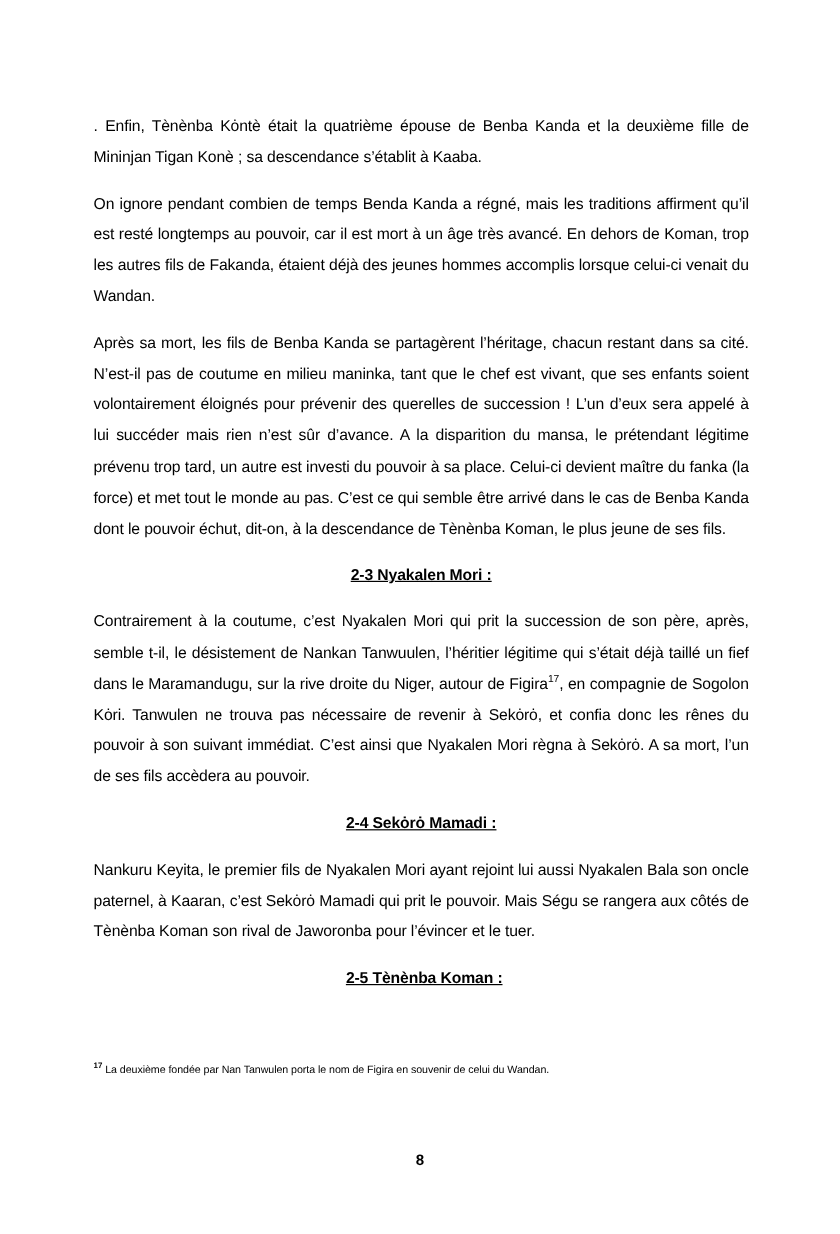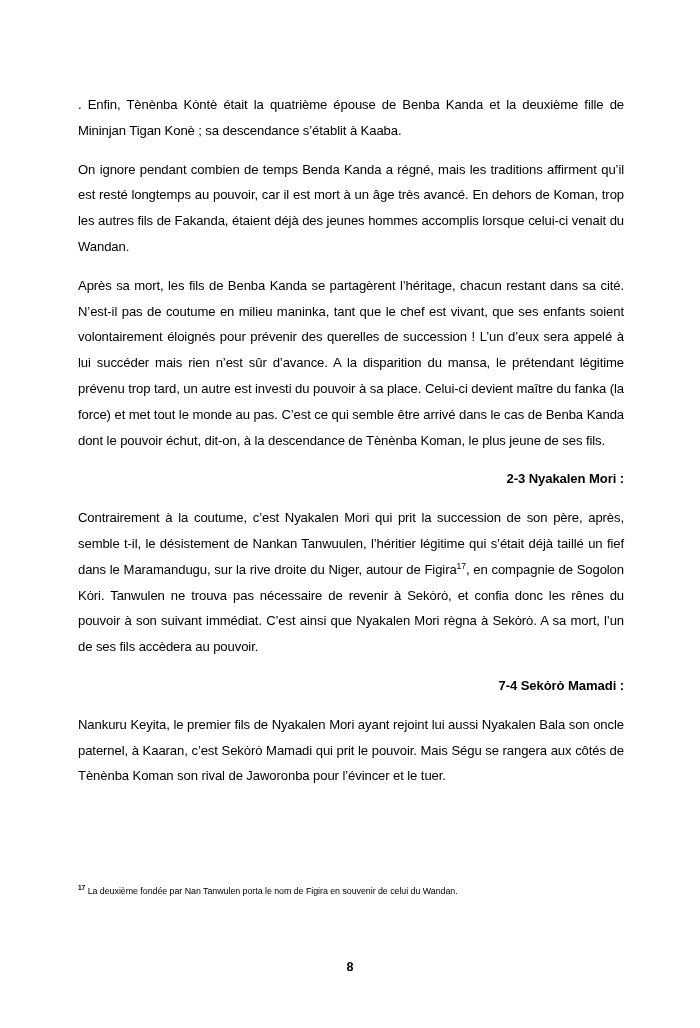--- a/index.html
+++ b/index.html
@@ -40,22 +40,23 @@
     word-spacing: 0px;
   }
   p.body-par:last-child {
     margin-bottom: 0;
   }
   h2.section-heading {
     margin: 0 0 13px 0;
     font-size: 13.1px;
     line-height: 25.8px;
     font-weight: bold;
-    text-align: right;
+    text-align: center;
     letter-spacing: -0.1px;
+    text-decoration: underline;
   }
   h2.section-heading.indented {
     text-indent: 5px;
   }
   .gap-after-par {
     margin-bottom: 14px;
   }
   sup.fn-ref {
     font-size: 8.6px;
     vertical-align: super;
@@ -101,24 +102,25 @@
     <p class="body-par">. Enfin, Tènènba Kȯntè était la quatrième épouse de Benba Kanda et la deuxième fille de Mininjan Tigan Konè ; sa descendance s’établit à Kaaba.</p>
 
     <p class="body-par">On ignore pendant combien de temps Benda Kanda a régné, mais les traditions affirment qu’il est resté longtemps au pouvoir, car il est mort à un âge très avancé. En dehors de Koman, trop les autres fils de Fakanda, étaient déjà des jeunes hommes accomplis lorsque celui-ci venait du Wandan.</p>
 
     <p class="body-par gap-after-par">Après sa mort, les fils de Benba Kanda se partagèrent l’héritage, chacun restant dans sa cité. N’est-il pas de coutume en milieu maninka, tant que le chef est vivant, que ses enfants soient volontairement éloignés pour prévenir des querelles de succession ! L’un d’eux sera appelé à lui succéder mais rien n’est sûr d’avance. A la disparition du mansa, le prétendant légitime prévenu trop tard, un autre est investi du pouvoir à sa place. Celui-ci devient maître du fanka (la force) et met tout le monde au pas. C’est ce qui semble être arrivé dans le cas de Benba Kanda dont le pouvoir échut, dit-on, à la descendance de Tènènba Koman, le plus jeune de ses fils.</p>
 
     <h2 class="section-heading">2-3 Nyakalen Mori :</h2>
 
     <p class="body-par gap-after-par"><span>Contrairement à la coutume, c’est Nyakalen Mori qui prit la succession de son père, après, semble t-il, le désistement de Nankan Tanwuulen, l’héritier légitime qui s’était déjà taillé un fief dans le Maramandugu, sur la rive droite du Niger, autour de Figira</span><sup class="fn-ref">17</sup><span>, en compagnie de Sogolon Kȯri. Tanwulen ne trouva pas nécessaire de revenir à Sekȯrȯ, et confia donc les rênes du pouvoir à son suivant immédiat. C’est ainsi que Nyakalen Mori règna à Sekȯrȯ. A sa mort, l’un de ses fils accèdera au pouvoir.</span></p>
 
-    <h2 class="section-heading">7-4 Sekȯrȯ Mamadi :</h2>
+    <h2 class="section-heading">2-4 Sekȯrȯ Mamadi :</h2>
 
     <p class="body-par gap-after-par">Nankuru Keyita, le premier fils de Nyakalen Mori ayant rejoint lui aussi Nyakalen Bala son oncle paternel, à Kaaran, c’est Sekȯrȯ Mamadi qui prit le pouvoir. Mais Ségu se rangera aux côtés de Tènènba Koman son rival de Jaworonba pour l’évincer et le tuer.</p>
 
+    <h2 class="section-heading indented"> 2-5 Tènènba Koman :</h2>
 
   </div>
 
   <div class="footnote"><sup class="fn-num">17</sup><span> La deuxième fondée par Nan Tanwulen porta le nom de Figira en souvenir de celui du Wandan.</span></div>
 
   <div class="page-number">8</div>
 
 </div>
 
 </body></html>

